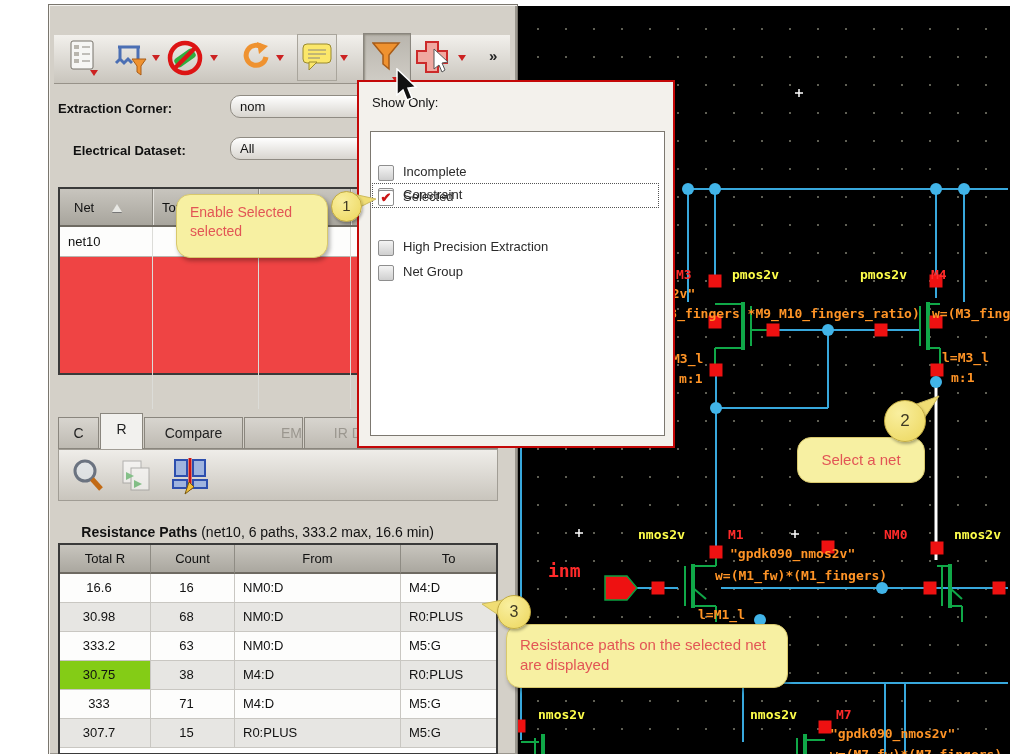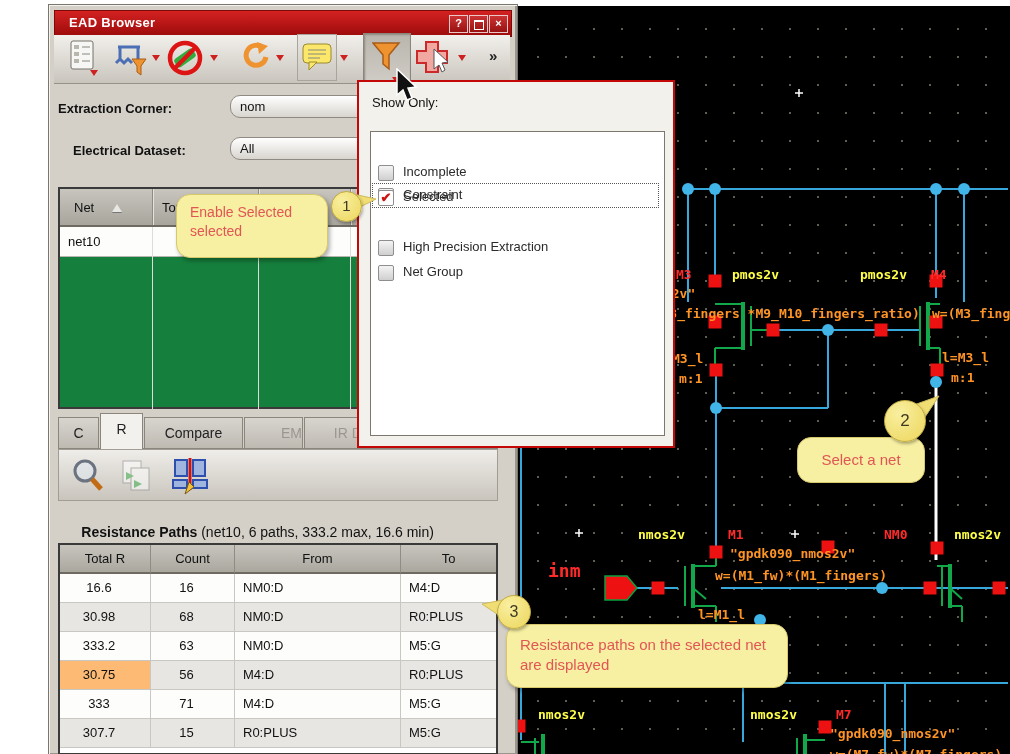--- a/index.html
+++ b/index.html
@@ -36,22 +36,22 @@
   #comment-btn{left:243px;top:-1px;width:38px;height:45px;background:linear-gradient(#e9e7e2,#ccc8c0);
     border:1px solid #a9a59c;}
   #overflow{left:435px;top:12px;font-size:15px;font-weight:bold;color:#222;}
 
   .fieldlbl{font-weight:bold;font-size:13px;color:#111;}
   .combo{width:180px;height:23px;border:1px solid #8f8b83;border-radius:10px;
     background:linear-gradient(#ffffff,#d8d5cf);font-size:13px;color:#111;
     line-height:22px;padding-left:9px;box-sizing:border-box;}
 
   
-  #net-table{left:9px;top:182px;width:440px;height:222px;border:2px solid #3a3a3a;
-    background:#15803d;box-sizing:border-box;}
+  #net-table{left:9px;top:182px;width:440px;height:188px;border:2px solid #3a3a3a;
+    background:#ef4444;box-sizing:border-box;}
   #net-head{left:0;top:0;width:100%;height:38px;background:linear-gradient(#c8c5be,#a8a59d);
     border-bottom:2px solid #6e6a62;box-sizing:border-box;}
   .net-col-label{top:11px;font-size:13px;color:#111;}
   .vsep{top:0;width:1px;height:100%;background:#8f8c84;box-shadow:1px 0 0 #e4e2dd;}
   .vsep-body{top:38px;width:1px;height:182px;background:#dcdcd8;}
   #sort-arrow{width:0;height:0;border-left:5px solid transparent;border-right:5px solid transparent;
     border-bottom:8px solid #e8e8e4;top:15px;filter:drop-shadow(0 1px 0 #777);}
   #net-row{left:0;top:38px;width:100%;height:30px;border-bottom:1px solid #b9b6b0;
     font-size:13px;color:#111;line-height:30px;padding-left:8px;box-sizing:border-box;background:#fdfdfc;}
 
@@ -224,28 +224,20 @@
         <span class="schlbl" style="left: 28px; top: 702px; color: rgb(255, 255, 74);">nmos2v</span>
         <span class="schlbl" style="left: 240px; top: 702px; color: rgb(255, 255, 74);">nmos2v</span>
         <span class="schlbl" style="left: 326px; top: 702px; color: rgb(255, 42, 42);">M7</span>
         <span class="schlbl" style="left: 320px; top: 721px; color: rgb(255, 148, 38);">"gpdk090_nmos2v"</span>
         <span class="schlbl" style="left: 320px; top: 742px; color: rgb(255, 148, 38);">w=(M7_fw)*(M7_fingers)</span>
       </div>
   </div>
 
   <div id="window" class="abs">
 
-    <div id="titlebar" class="abs">
-      <span id="title" class="abs">EAD Browser</span>
-      <div class="tbtn abs" style="left:394px;">?</div>
-      <div class="tbtn abs" style="left:414px;">
-          <div class="restore-glyph"></div>
-        </div>
-      <div class="tbtn abs" style="left:434px;">×</div>
-    </div>
 
     <div id="toolbar" class="abs">
 
       <div class="tool" style="left:14px;">
         <svg width="30" height="36">
             <rect x="3" y="2" width="22" height="28" rx="2" fill="#f6f6f4" stroke="#77736b"></rect>
         <rect x="6" y="6" width="5" height="4" fill="#b9b6ae"></rect>
             <rect x="6" y="13" width="5" height="4" fill="#b9b6ae"></rect>
             <rect x="6" y="20" width="5" height="4" fill="#b9b6ae"></rect>
         <path d="M14,8 h8 M14,15 h8 M14,22 h8" stroke="#8a867e"></path>
@@ -371,22 +363,22 @@
         <div class="res-cell txt" style="left: 175px; width: 166px; top: 29px; background: rgb(253, 253, 252);">NM0:D</div>
         <div class="res-cell txt" style="left: 341px; width: 96px; top: 29px; background: rgb(253, 253, 252);">M4:D</div>
         <div class="res-cell num" style="left: 0px; width: 91px; top: 58px; background: rgb(231, 230, 227);">30.98</div>
         <div class="res-cell num" style="left: 91px; width: 84px; top: 58px; background: rgb(231, 230, 227);">68</div>
         <div class="res-cell txt" style="left: 175px; width: 166px; top: 58px; background: rgb(231, 230, 227);">NM0:D</div>
         <div class="res-cell txt" style="left: 341px; width: 96px; top: 58px; background: rgb(231, 230, 227);">R0:PLUS</div>
         <div class="res-cell num" style="left: 0px; width: 91px; top: 87px; background: rgb(253, 253, 252);">333.2</div>
         <div class="res-cell num" style="left: 91px; width: 84px; top: 87px; background: rgb(253, 253, 252);">63</div>
         <div class="res-cell txt" style="left: 175px; width: 166px; top: 87px; background: rgb(253, 253, 252);">NM0:D</div>
         <div class="res-cell txt" style="left: 341px; width: 96px; top: 87px; background: rgb(253, 253, 252);">M5:G</div>
-        <div class="res-cell num" style="left: 0px; width: 91px; top: 116px; background: #fdba74;">30.75</div>
-        <div class="res-cell num" style="left: 91px; width: 84px; top: 116px; background: rgb(231, 230, 227);">56</div>
+        <div class="res-cell num" style="left: 0px; width: 91px; top: 116px; background: #84cc16;">30.75</div>
+        <div class="res-cell num" style="left: 91px; width: 84px; top: 116px; background: rgb(231, 230, 227);">38</div>
         <div class="res-cell txt" style="left: 175px; width: 166px; top: 116px; background: rgb(231, 230, 227);">M4:D</div>
         <div class="res-cell txt" style="left: 341px; width: 96px; top: 116px; background: rgb(231, 230, 227);">R0:PLUS</div>
         <div class="res-cell num" style="left: 0px; width: 91px; top: 145px; background: rgb(253, 253, 252);">333</div>
         <div class="res-cell num" style="left: 91px; width: 84px; top: 145px; background: rgb(253, 253, 252);">71</div>
         <div class="res-cell txt" style="left: 175px; width: 166px; top: 145px; background: rgb(253, 253, 252);">M4:D</div>
         <div class="res-cell txt" style="left: 341px; width: 96px; top: 145px; background: rgb(253, 253, 252);">M5:G</div>
         <div class="res-cell num" style="left: 0px; width: 91px; top: 174px; background: rgb(231, 230, 227);">307.7</div>
         <div class="res-cell num" style="left: 91px; width: 84px; top: 174px; background: rgb(231, 230, 227);">15</div>
         <div class="res-cell txt" style="left: 175px; width: 166px; top: 174px; background: rgb(231, 230, 227);">R0:PLUS</div>
         <div class="res-cell txt" style="left: 341px; width: 96px; top: 174px; background: rgb(231, 230, 227);">M5:G</div>

